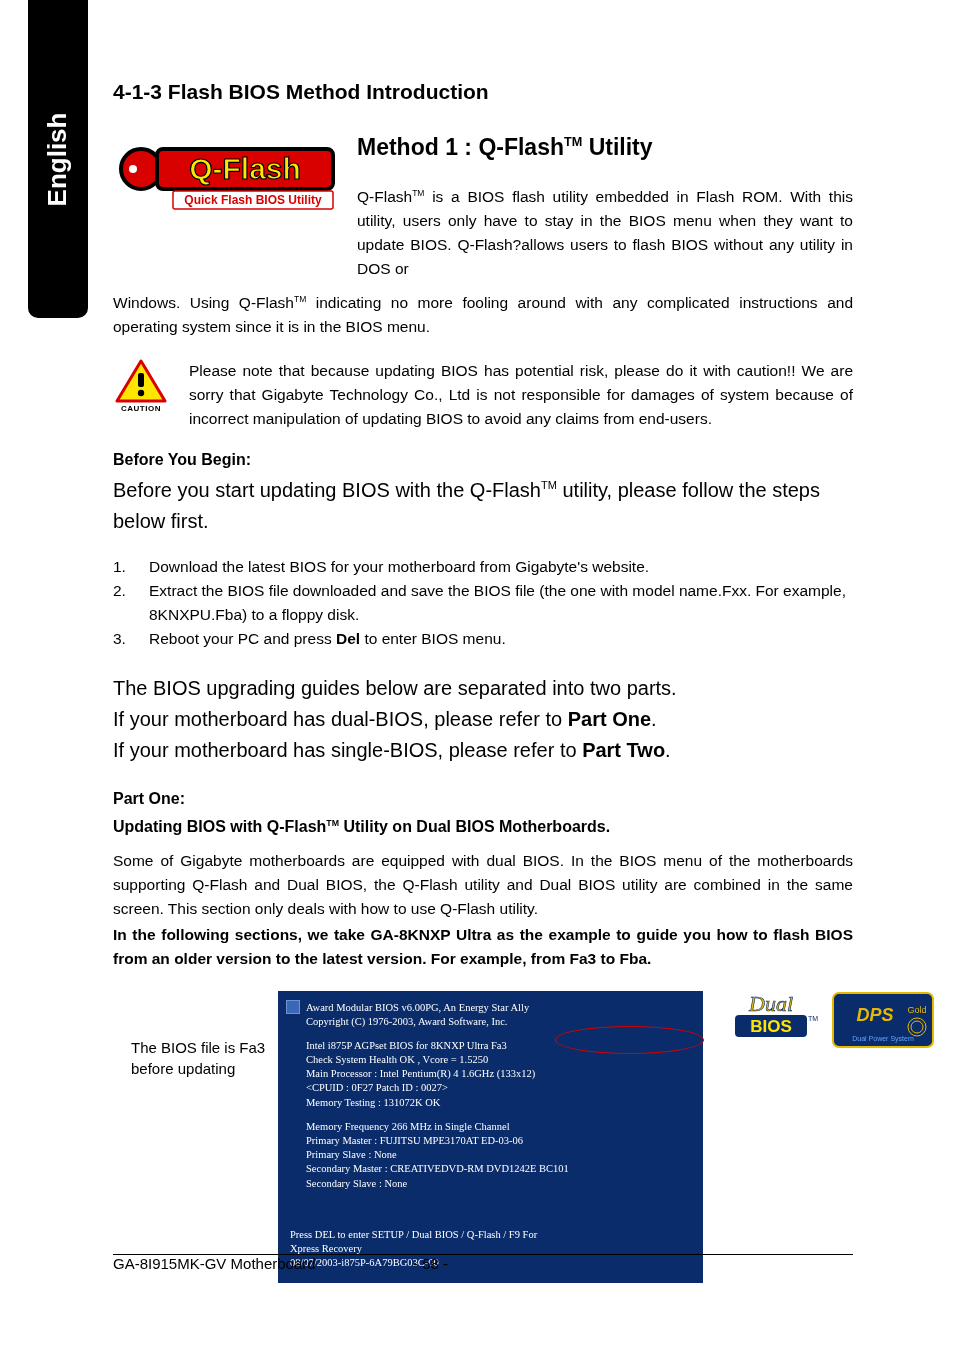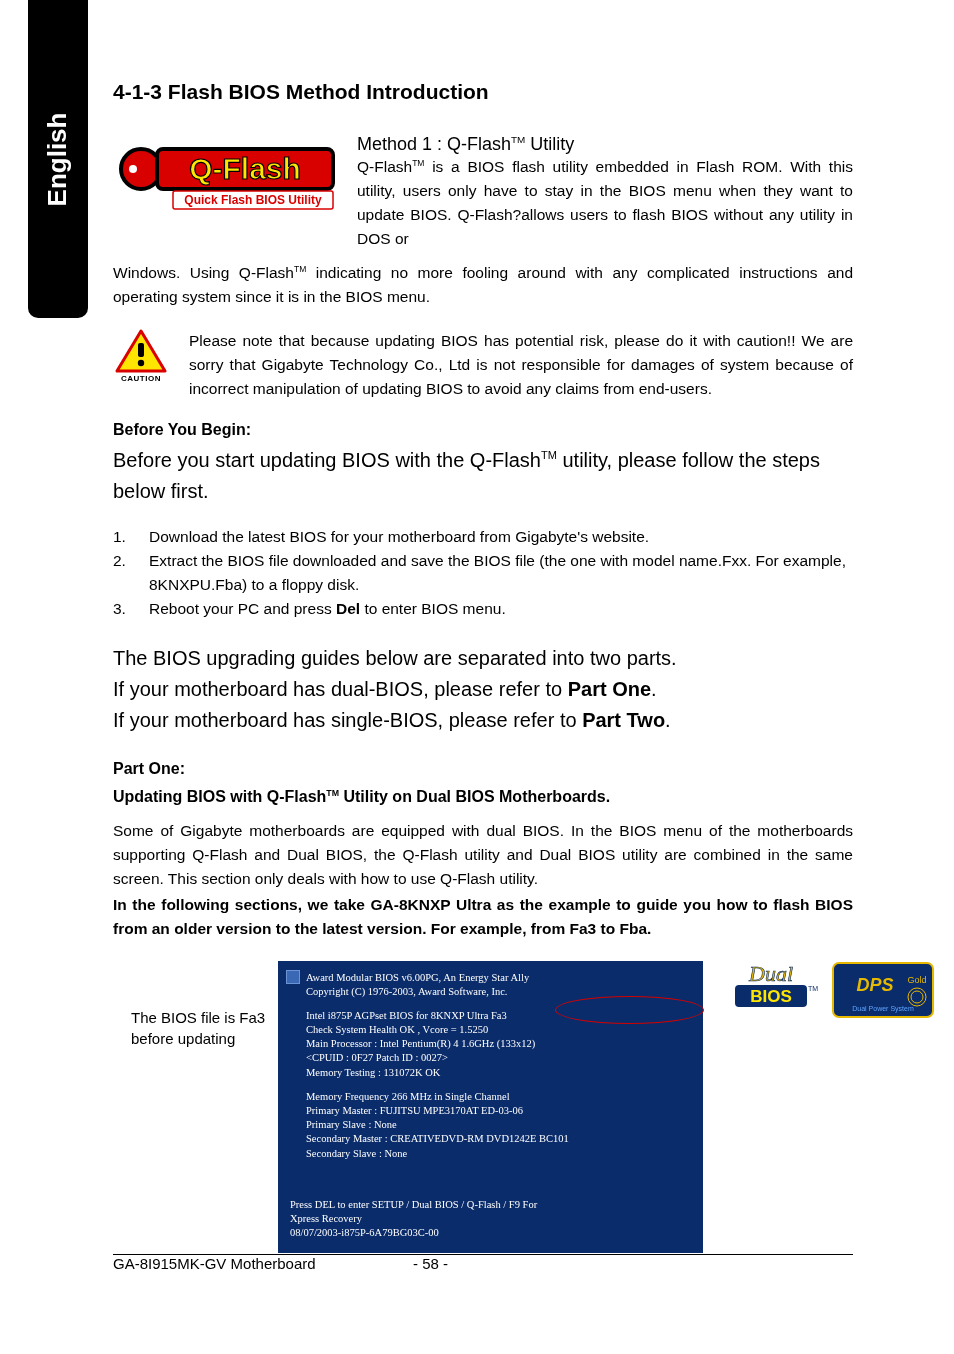--- a/index.html
+++ b/index.html
@@ -50,23 +50,23 @@
       flex: 0 0 230px;
       height: 90px;
       display: flex;
       flex-direction: column;
       align-items: center;
       justify-content: center;
     }
     .qflash-logo svg { display: block; }
     .method-text { flex: 1; }
     .method-heading {
-      font-size: 18px;
-      font-weight: normal;
-      margin-bottom: 0;
+      font-size: 23px;
+      font-weight: bold;
+      margin-bottom: 24px;
     }
     .tm { font-size: 0.55em; vertical-align: super; }
     .body-text {
       font-size: 15.5px;
       line-height: 1.55;
       text-align: justify;
     }
     .intro-continuation {
       font-size: 15.5px;
       line-height: 1.55;

